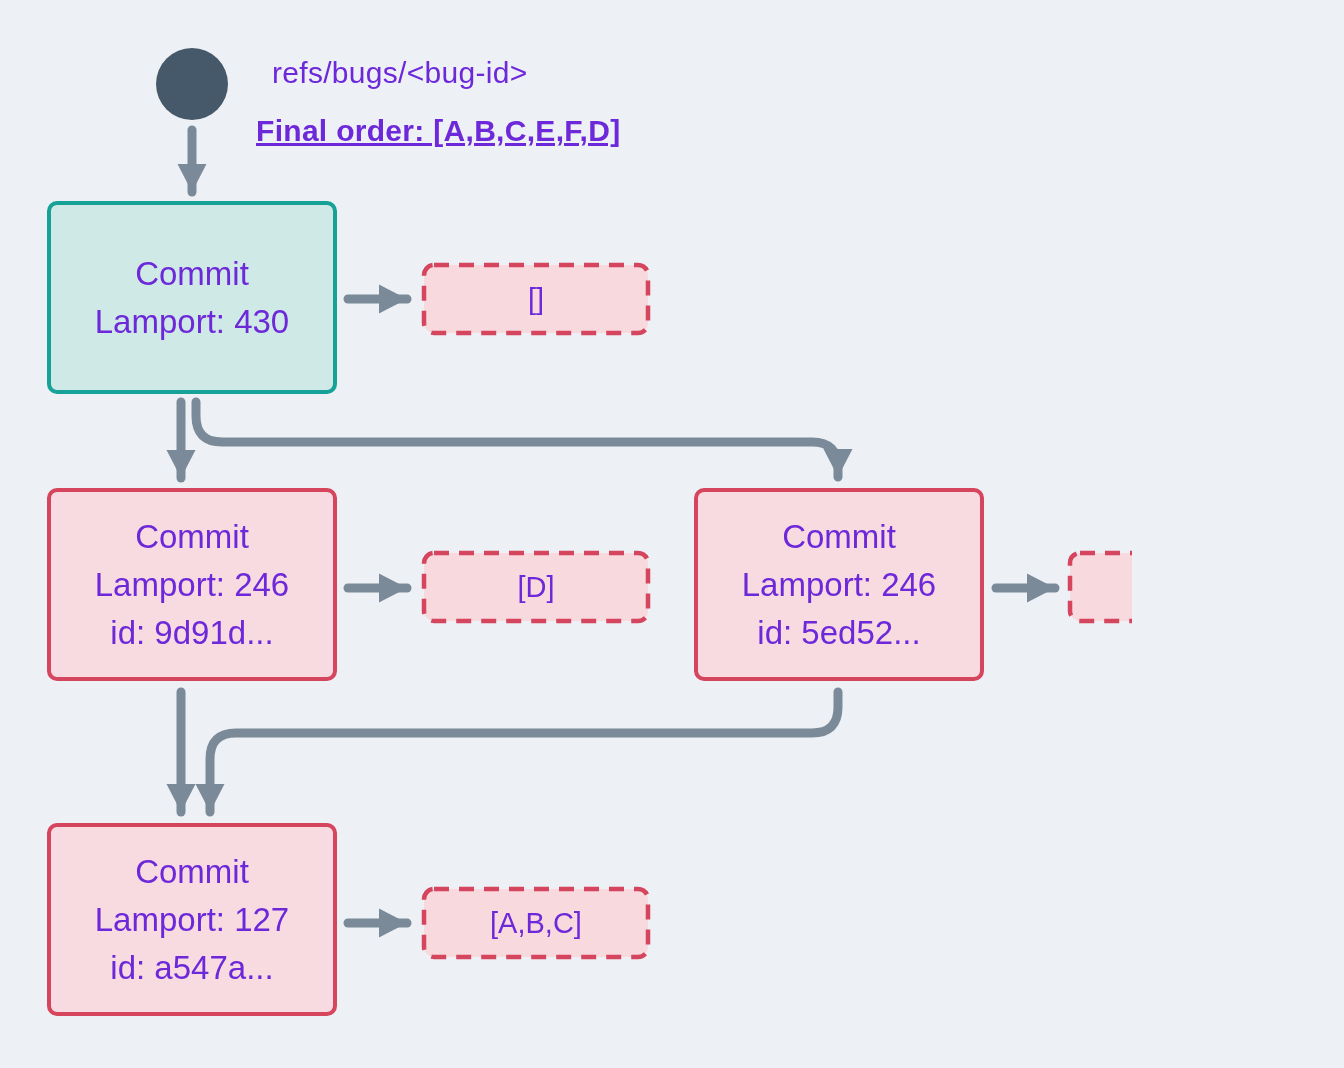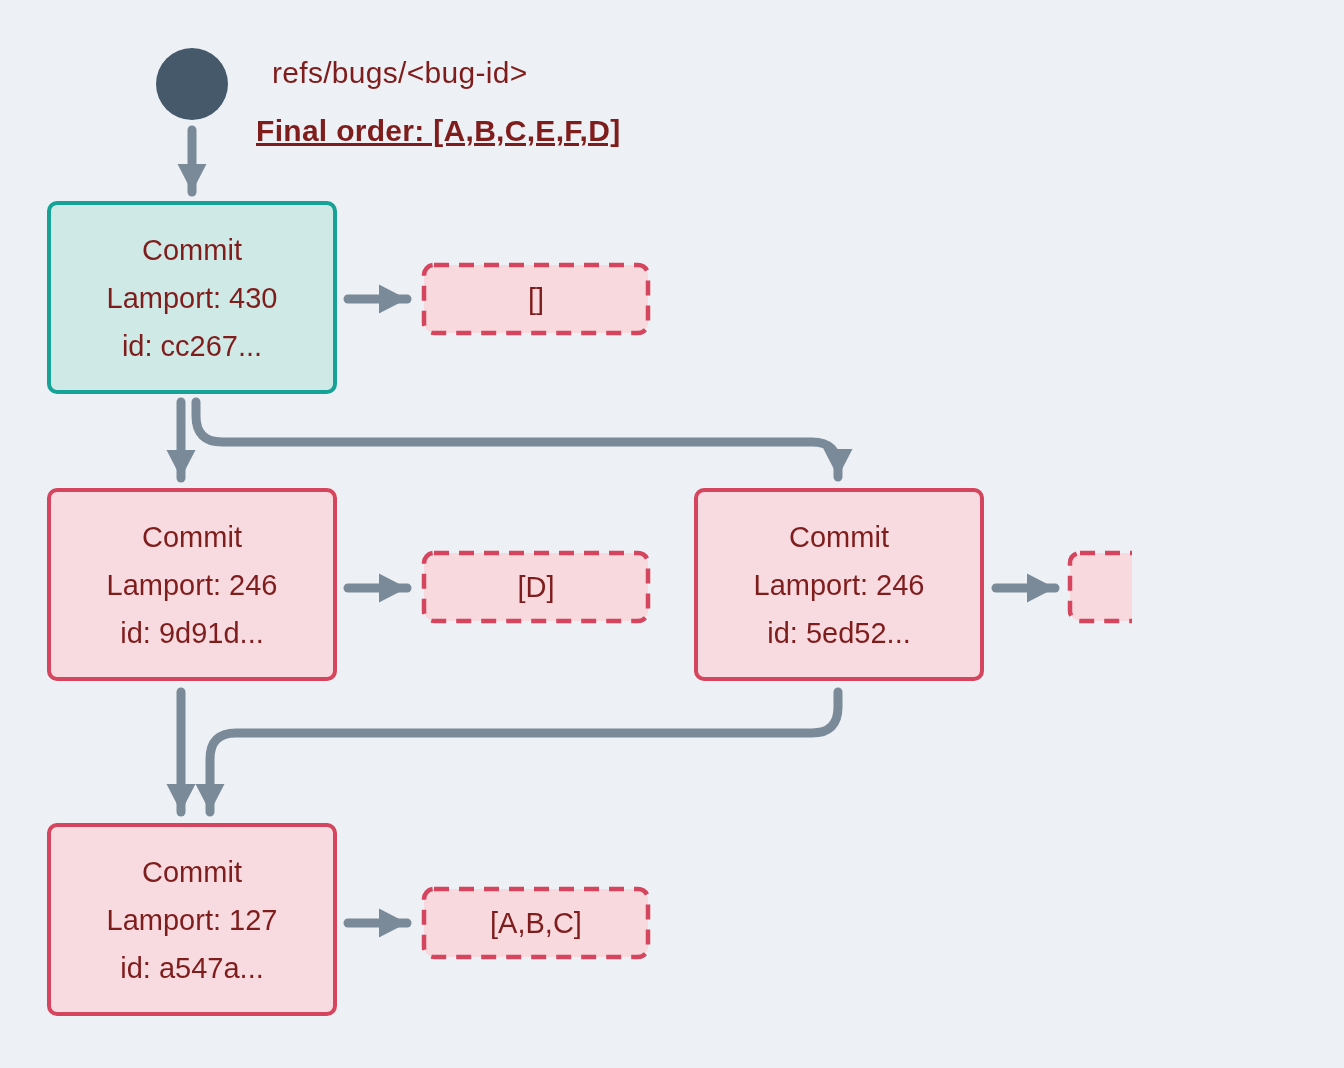--- a/index.html
+++ b/index.html
@@ -3,21 +3,21 @@
 <meta charset="utf-8">
 <style>
   * { margin: 0; padding: 0; box-sizing: border-box; }
   html, body { background: #EDF1F5; }
   .canvas {
     position: relative;
     width: 1132px;
     height: 1068px;
     background: #EDF1F5;
     font-family: "Liberation Sans", sans-serif;
-    color: #7f1d1d;
+    color: #6d28d9;
     overflow: hidden;
   }
   .connector-layer { position: absolute; left: 0; top: 0; width: 1344px; height: 1068px; }
   .arrow { stroke: #7B8A98; stroke-width: 9; fill: none; stroke-linecap: round; }
   .ops-rect { fill: #F8D9DE; stroke: #D5455E; stroke-width: 4.5; stroke-dasharray: 15 10; }
   .ref-circle {
     position: absolute; left: 156px; top: 48px;
     width: 72px; height: 72px; border-radius: 50%;
     background: #46596B;
   }
@@ -26,21 +26,21 @@
     font-size: 30px; letter-spacing: 0.3px;
   }
   .final-order {
     position: absolute; left: 256px; top: 114px;
     font-size: 30px; font-weight: bold; letter-spacing: 0.3px; text-decoration: underline;
   }
   .commit-box {
     position: absolute; width: 290px; height: 193px;
     border-radius: 10px;
     display: flex; flex-direction: column; align-items: center; justify-content: center;
-    font-size: 29px; line-height: 48px; text-align: center;
+    font-size: 33px; line-height: 48px; text-align: center;
   }
   .commit-box.teal { border: 4px solid #16A296; background: #CFEAE6; }
   .commit-box.pink { border: 4px solid #D5455E; background: #F8DBE0; }
   .ops-label {
     position: absolute;
     display: flex; align-items: center; justify-content: center;
     font-size: 29px;
   }
 </style>
 </head>
@@ -71,21 +71,20 @@
     <path class="arrow" d="M348,923 L407,923" marker-end="url(#ah)"></path>
   </svg>
 
   <div class="ref-circle"></div>
   <div class="ref-label">refs/bugs/&lt;bug-id&gt;</div>
   <div class="final-order">Final order: [A,B,C,E,F,D]</div>
 
   <div class="commit-box teal" style="left:47px; top:201px;">
     <div>Commit</div>
     <div>Lamport: 430</div>
-    <div>id: cc267...</div>
   </div>
 
   <div class="commit-box pink" style="left:47px; top:488px;">
     <div>Commit</div>
     <div>Lamport: 246</div>
     <div>id: 9d91d...</div>
   </div>
 
   <div class="commit-box pink" style="left:694px; top:488px;">
     <div>Commit</div>

